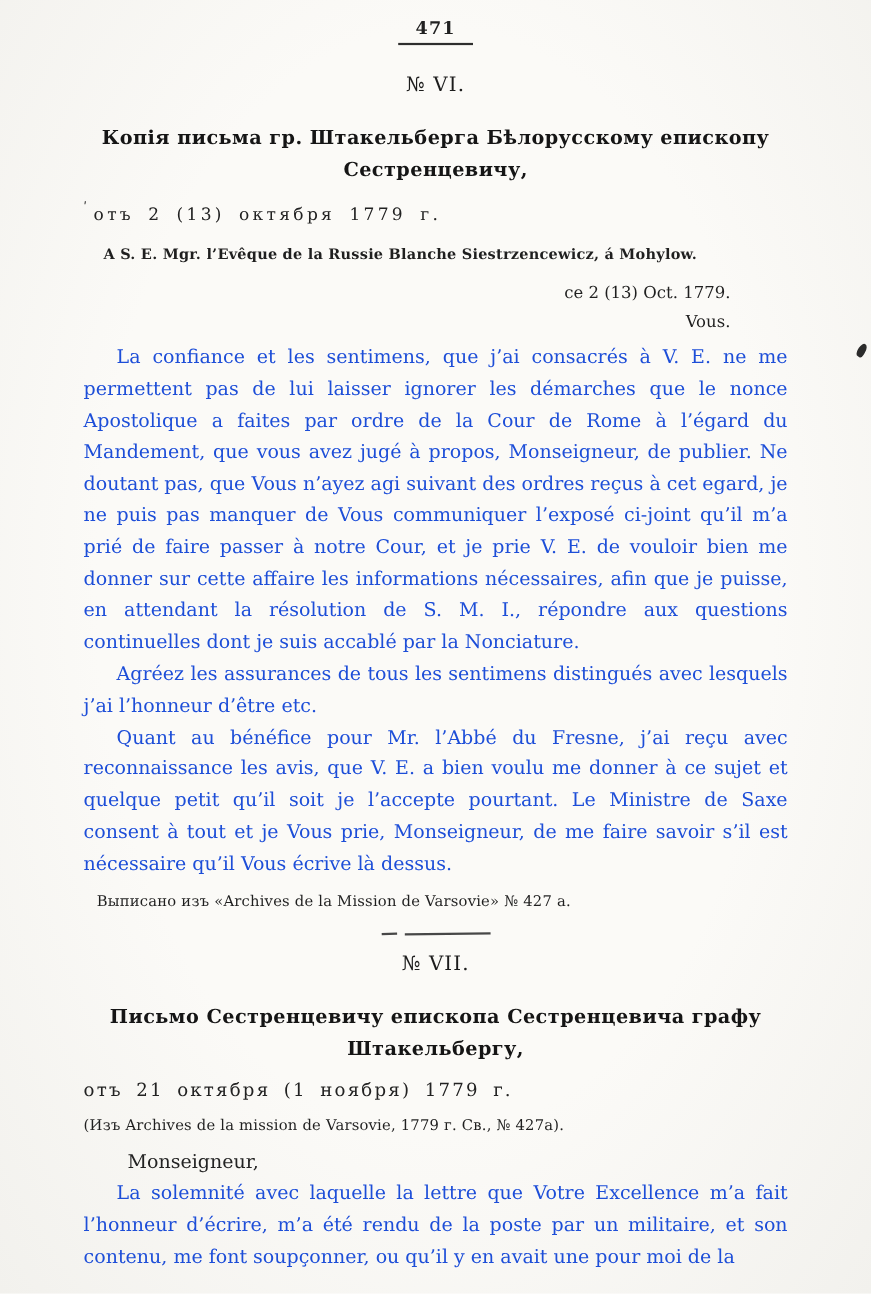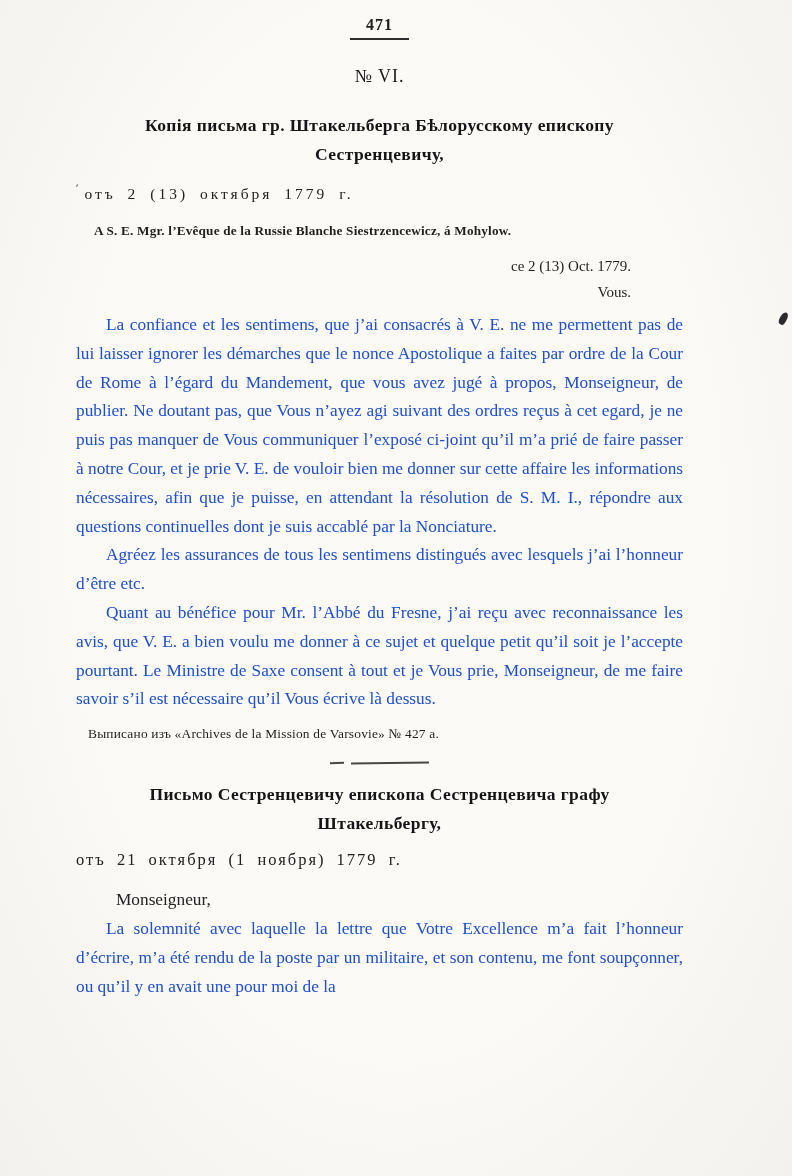--- a/index.html
+++ b/index.html
@@ -3,21 +3,21 @@
 <meta charset="utf-8">
 <style>
   * { margin:0; padding:0; box-sizing:border-box; }
   html, body { width:792px; height:1176px; overflow:hidden; }
   body {
     font-family:"DejaVu Serif","Liberation Serif",serif;
     color:#212121;
     background: radial-gradient(ellipse at 50% 45%, #fbfaf7 55%, #f2f1ed 100%);
     position:relative;
   }
-  .page { position:absolute; inset:0; padding:16px 109px 0 76px;font-family:Liberation Serif, serif; }
+  .page { position:absolute; inset:0; padding:16px 76px 0 76px; }
 
   .page-number-row { text-align:center; margin-bottom:26px; }
   .page-number {
     display:inline-block; font-weight:bold; font-size:16px; letter-spacing:1px;
     border-bottom:2px solid #2e2e2e; padding:0 16px 4px;
   }
 
   .num-heading { text-align:center; font-size:18px; letter-spacing:1px; margin-bottom:24px; color:#1c1c1c; }
 
   .title { text-align:center; font-weight:bold; font-size:17.5px; line-height:29px; margin-bottom:12px; color:#151515; letter-spacing:0.4px; }
@@ -78,23 +78,25 @@
     <p class="body">Quant au bénéfice pour Mr. l’Abbé du Fresne, j’ai reçu avec reconnaissance les avis, que V. E. a bien voulu me donner à ce sujet et quelque petit qu’il soit je l’accepte pourtant. Le Ministre de Saxe consent à tout et je Vous prie, Monseigneur, de me faire savoir s’il est nécessaire qu’il Vous écrive là dessus.</p>
     <div class="source">Выписано изъ «Archives de la Mission de Varsovie» № 427 a.</div>
   </section>
 
   <div class="divider">
     <i></i>
     <i class="long"></i>
   </div>
 
   <section>
+    <div class="num-heading">№ VII.</div>
     <div class="title">
       <div>Письмо Сестренцевичу епископа Сестренцевича графу</div>
       <div>Штакельбергу,</div>
     </div>
     <div class="date-line sp">отъ 21 октября (1 ноября) 1779 г.</div>
+    <div class="source left">(Изъ Archives de la mission de Varsovie, 1779 г. Св., № 427а).</div>
     <div class="salutation">Monseigneur,</div>
     <p class="body">La solemnité avec laquelle la lettre que Votre Excellence m’a fait l’honneur d’écrire, m’a été rendu de la poste par un militaire, et son contenu, me font soupçonner, ou qu’il y en avait une pour moi de la</p>
   </section>
 
   <span class="ink-mark"></span>
 </div>
 
 </body></html>

